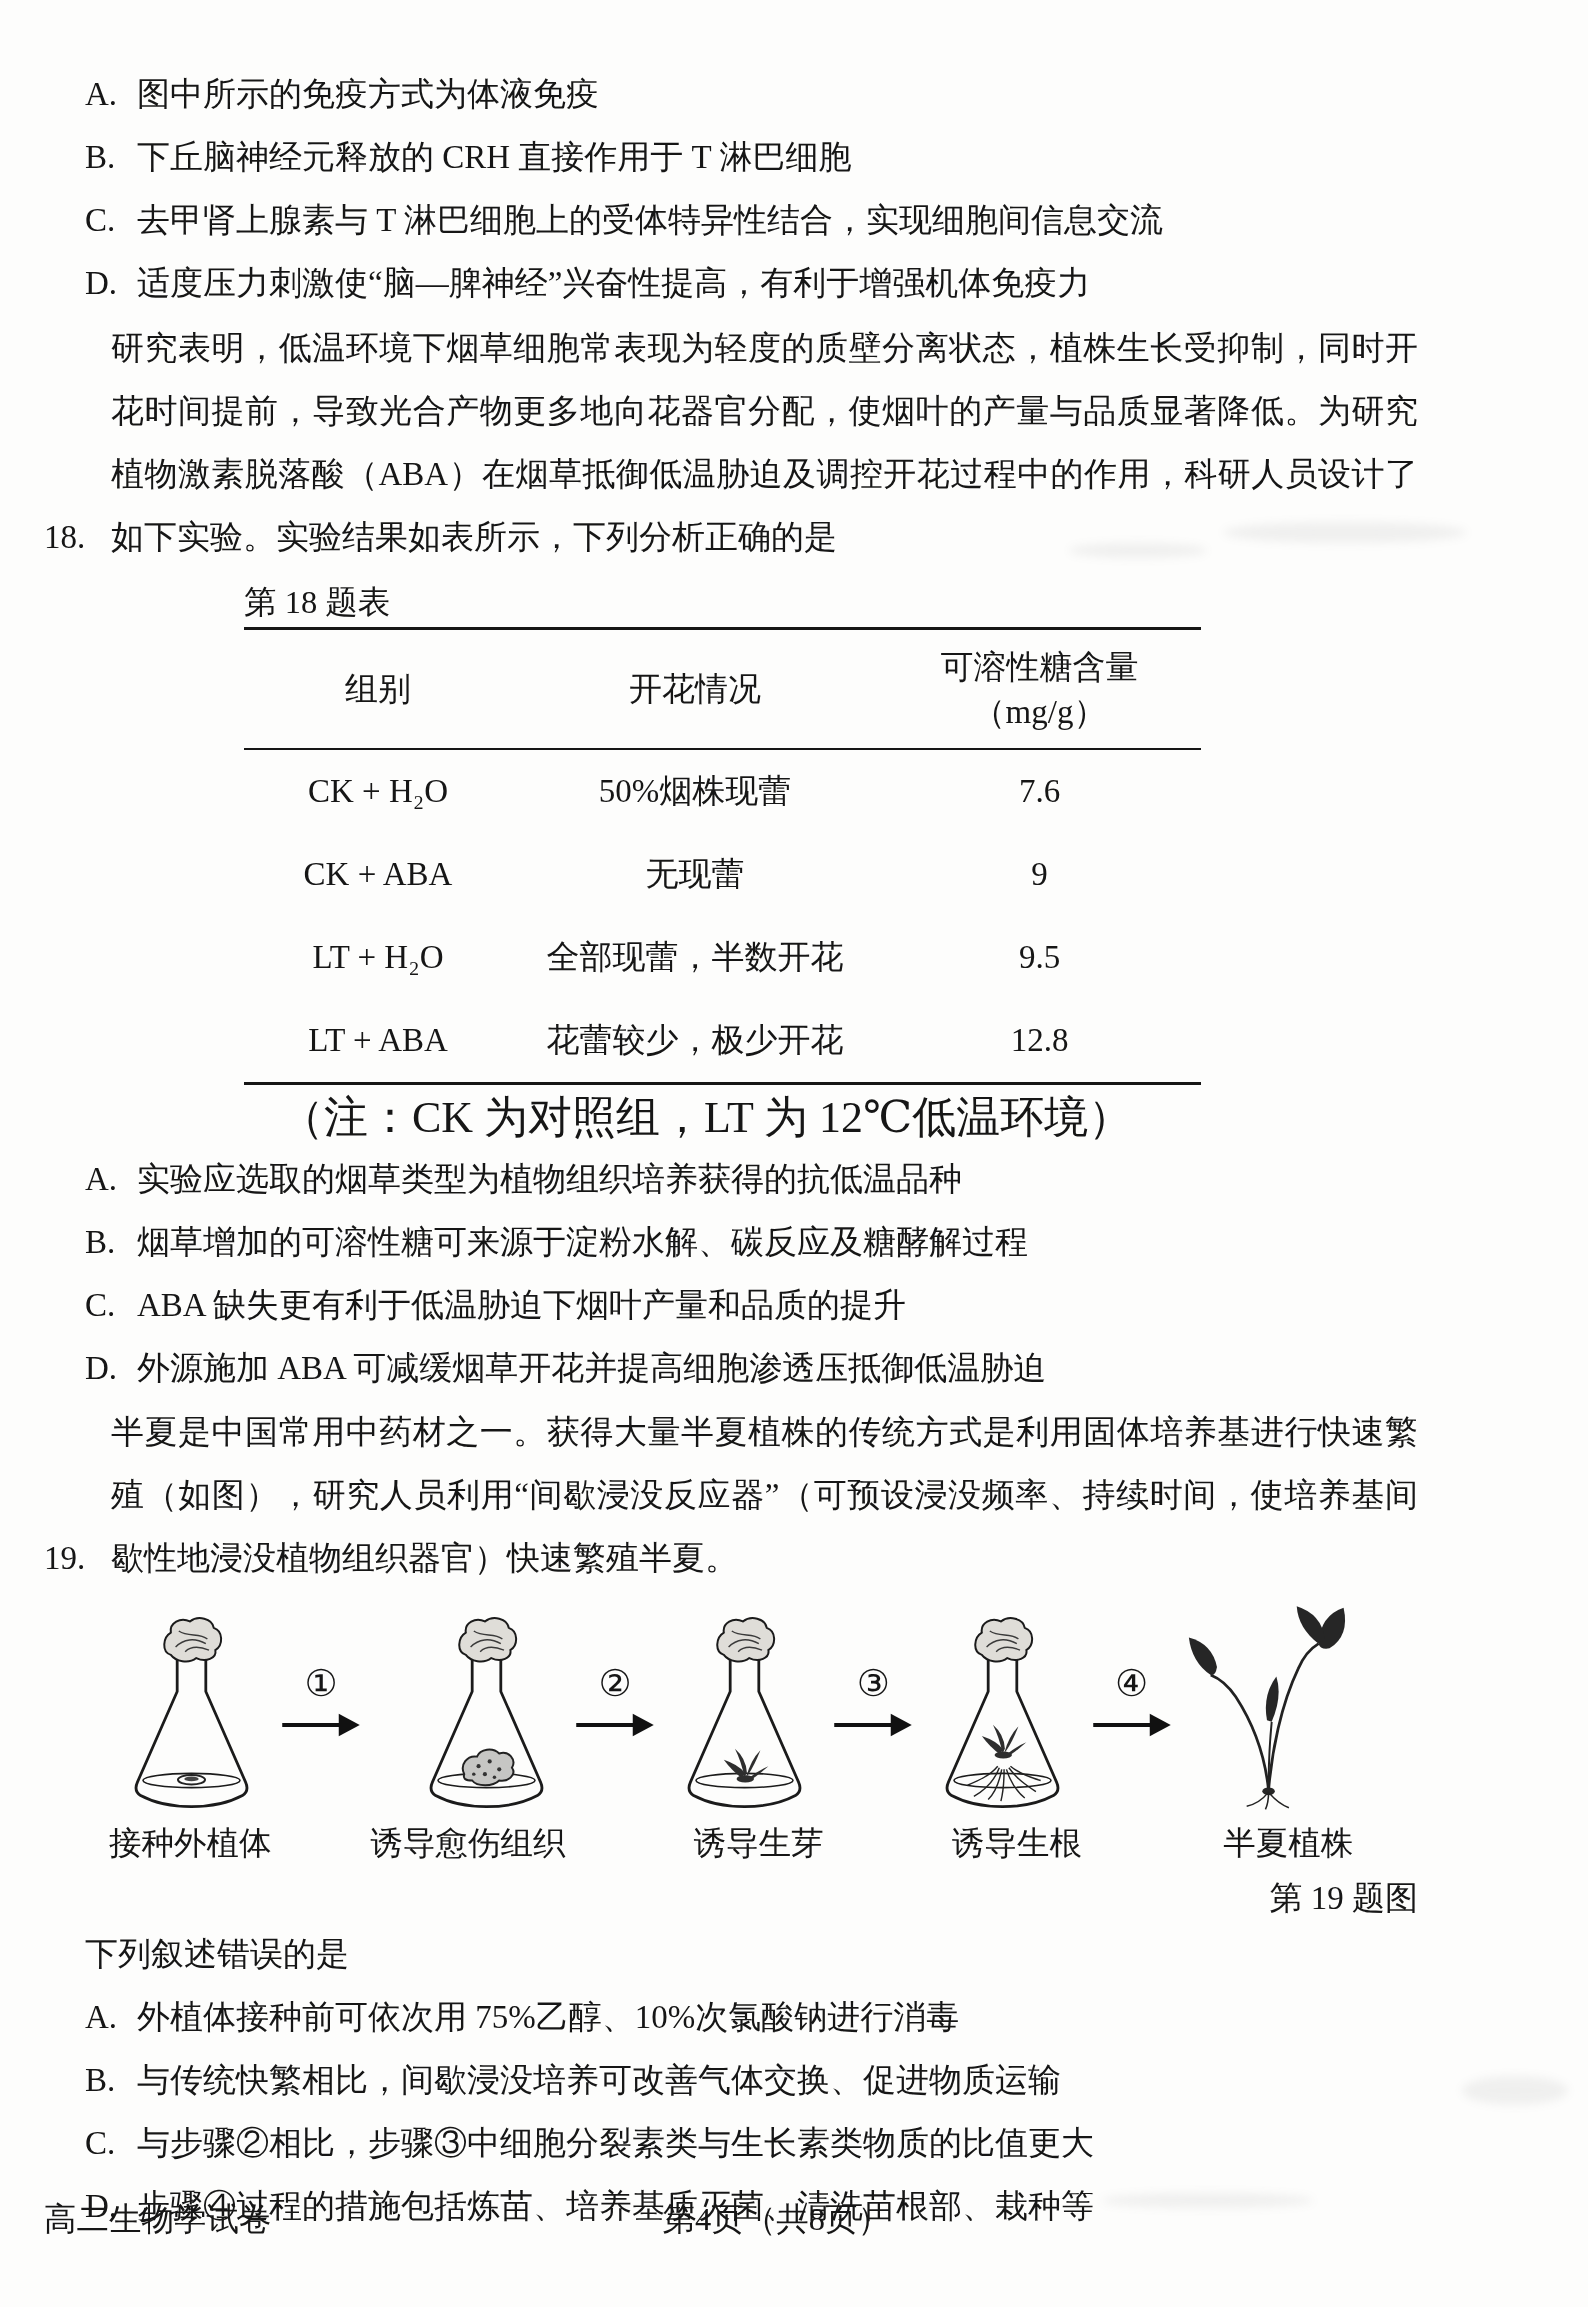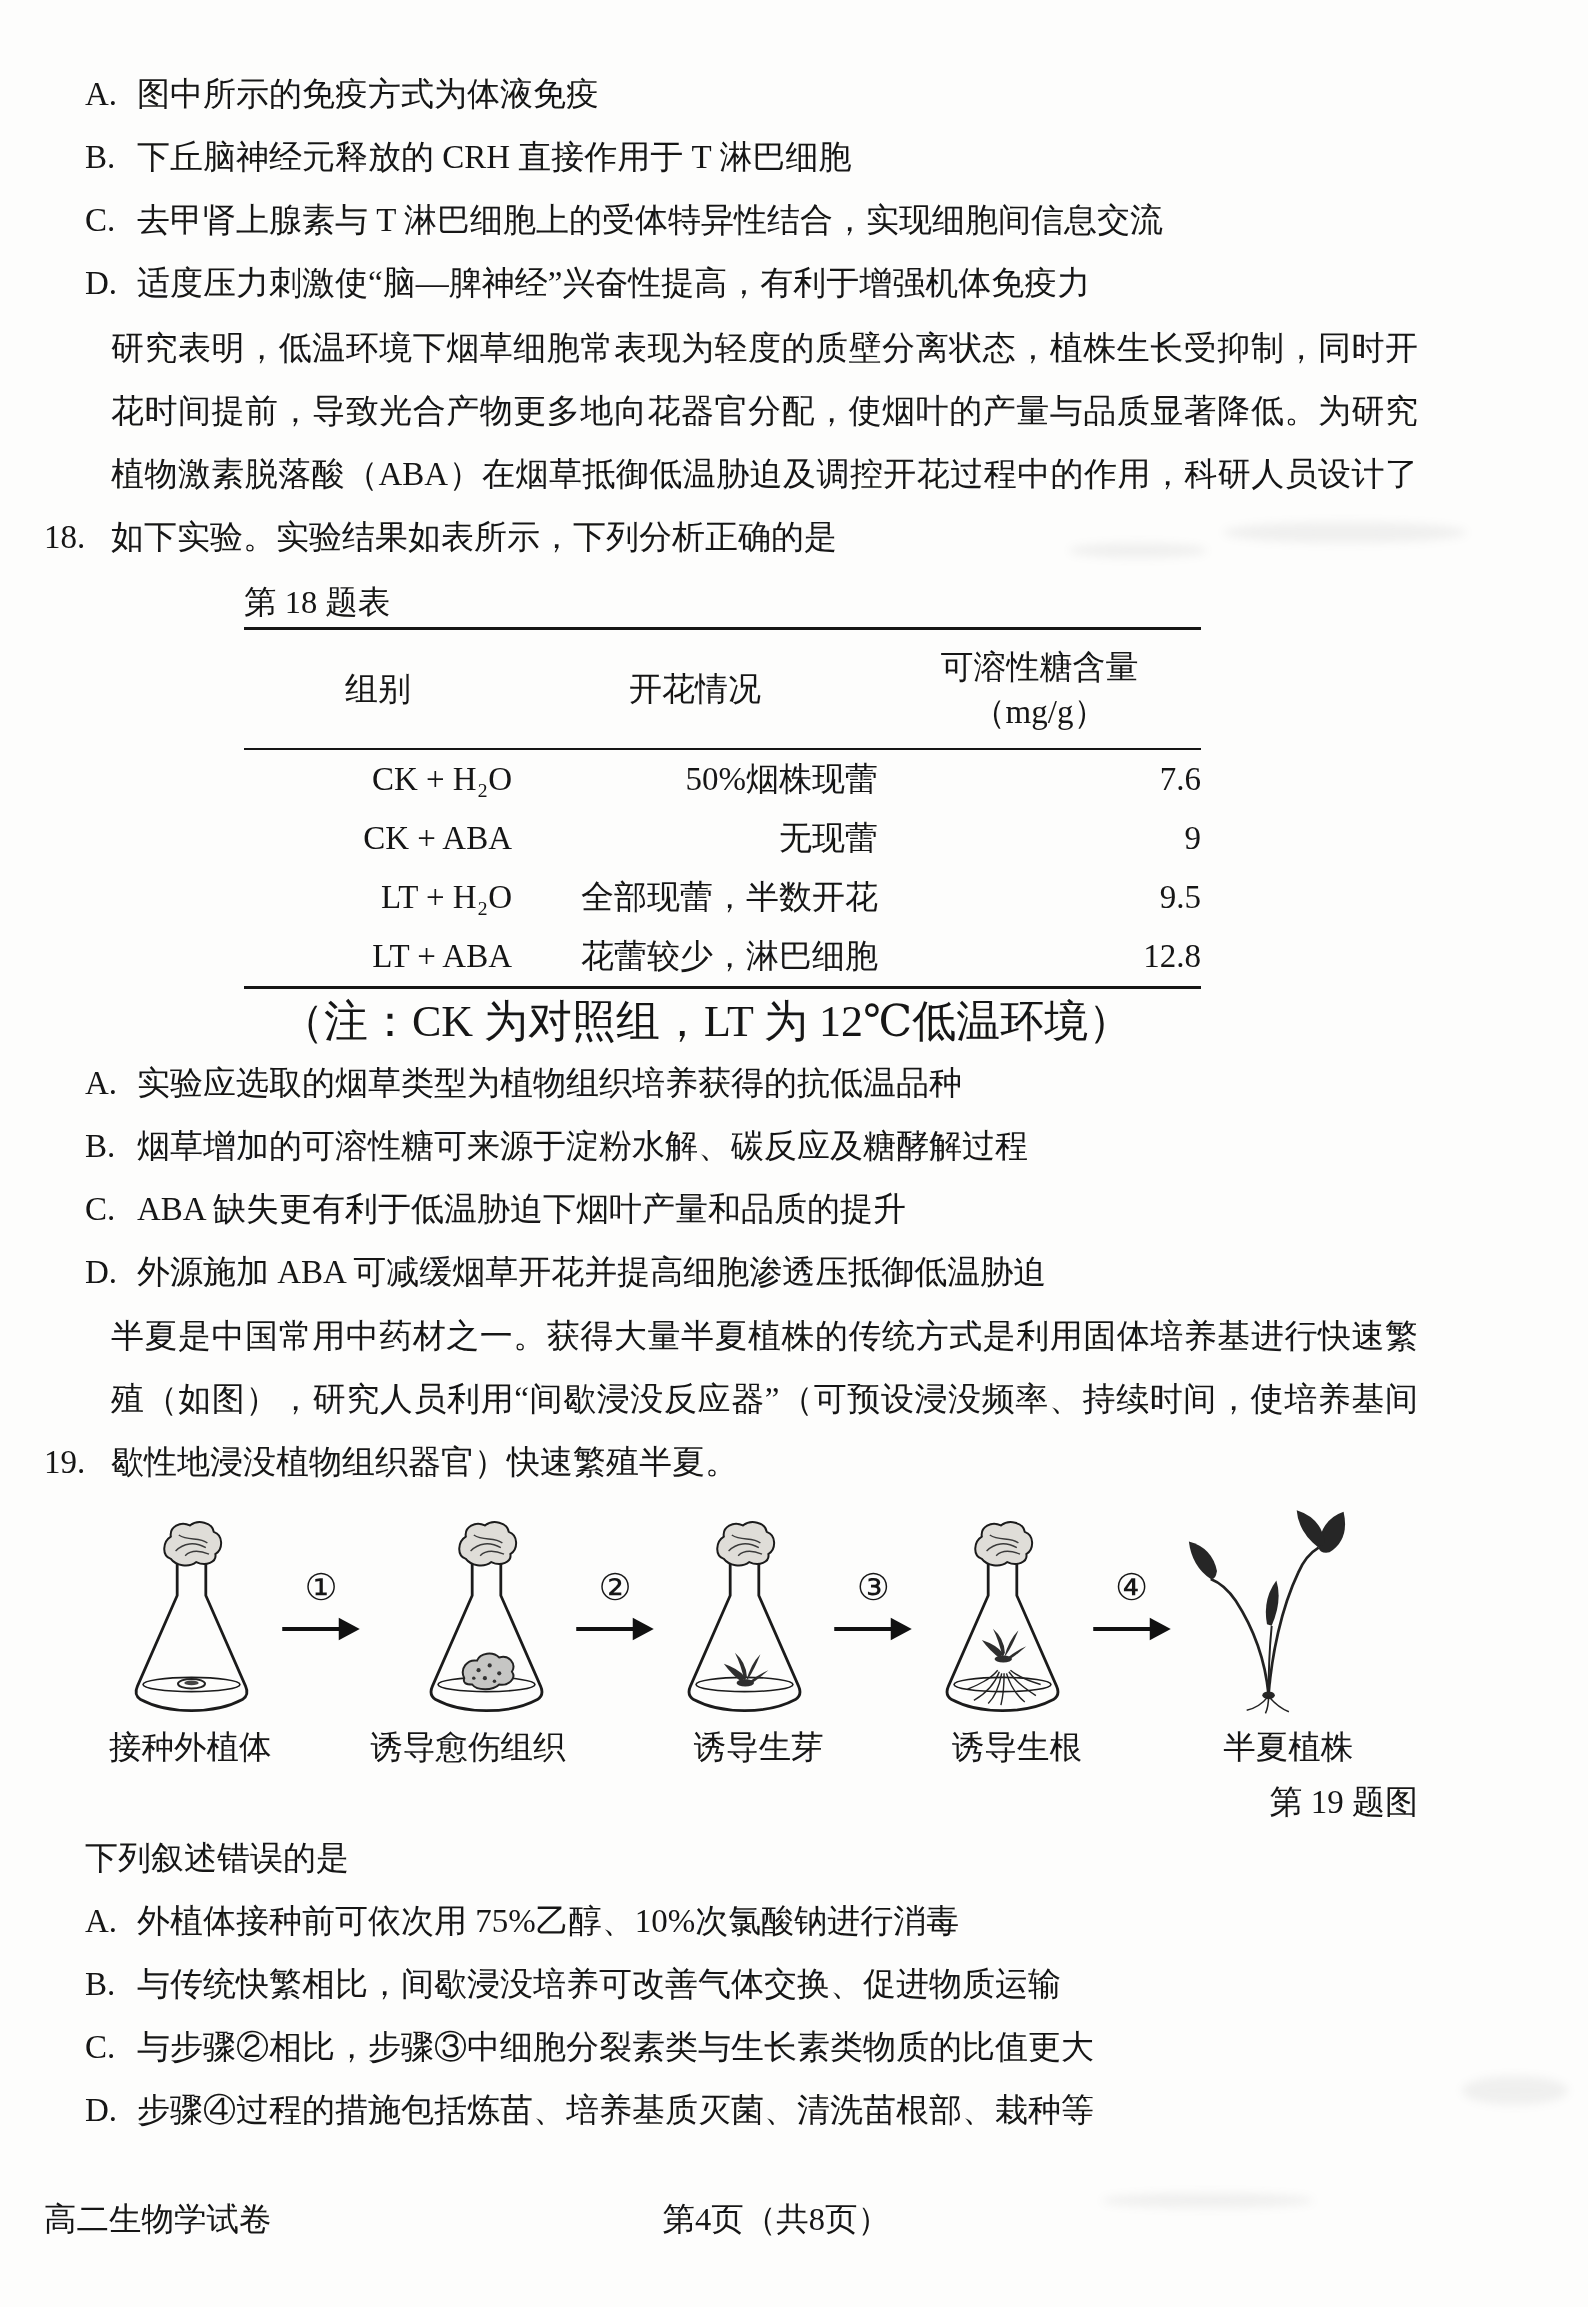--- a/index.html
+++ b/index.html
@@ -32,21 +32,21 @@
     border-top: 3.2px solid #161616;
     border-bottom: 3.2px solid #161616;
     font-size: 33px;
   }
   table.data th {
     font-weight: normal;
     padding: 14.6px 0 13px;
     border-bottom: 2.4px solid #161616;
     text-align: center;
   }
-  table.data td { padding: 7px 0; text-align: right; }
+  table.data td { padding: 19px 0; text-align: center; }
   .tbl-note { margin: 9.7px 0 0 236px; font-size: 44px; line-height: 45px; }
 
   .options-block { margin-top: 8.1px; }
 
   
   .figure { display: flex; justify-content: center; align-items: flex-end; margin-top: 13px; }
   .fig-item { display: flex; flex-direction: column; align-items: flex-end; }
   .fig-label { font-size: 32.5px; line-height: 44px; margin-top: 6.5px; white-space: nowrap; }
   .fig-arrow {
     display: flex; flex-direction: column; align-items: center;
@@ -146,21 +146,21 @@
           <td>无现蕾</td>
           <td>9</td>
         </tr>
         <tr>
           <td>LT + H₂O</td>
           <td>全部现蕾，半数开花</td>
           <td>9.5</td>
         </tr>
         <tr>
           <td>LT + ABA</td>
-          <td>花蕾较少，淋巴细胞</td>
+          <td>花蕾较少，极少开花</td>
           <td>12.8</td>
         </tr>
       </tbody>
     </table>
 
     <div class="tbl-note">（注：CK 为对照组，LT 为 12℃低温环境）</div>
 
     <div class="options-block">
       <div class="opt-row">
         <span class="opt-label">A.</span>

